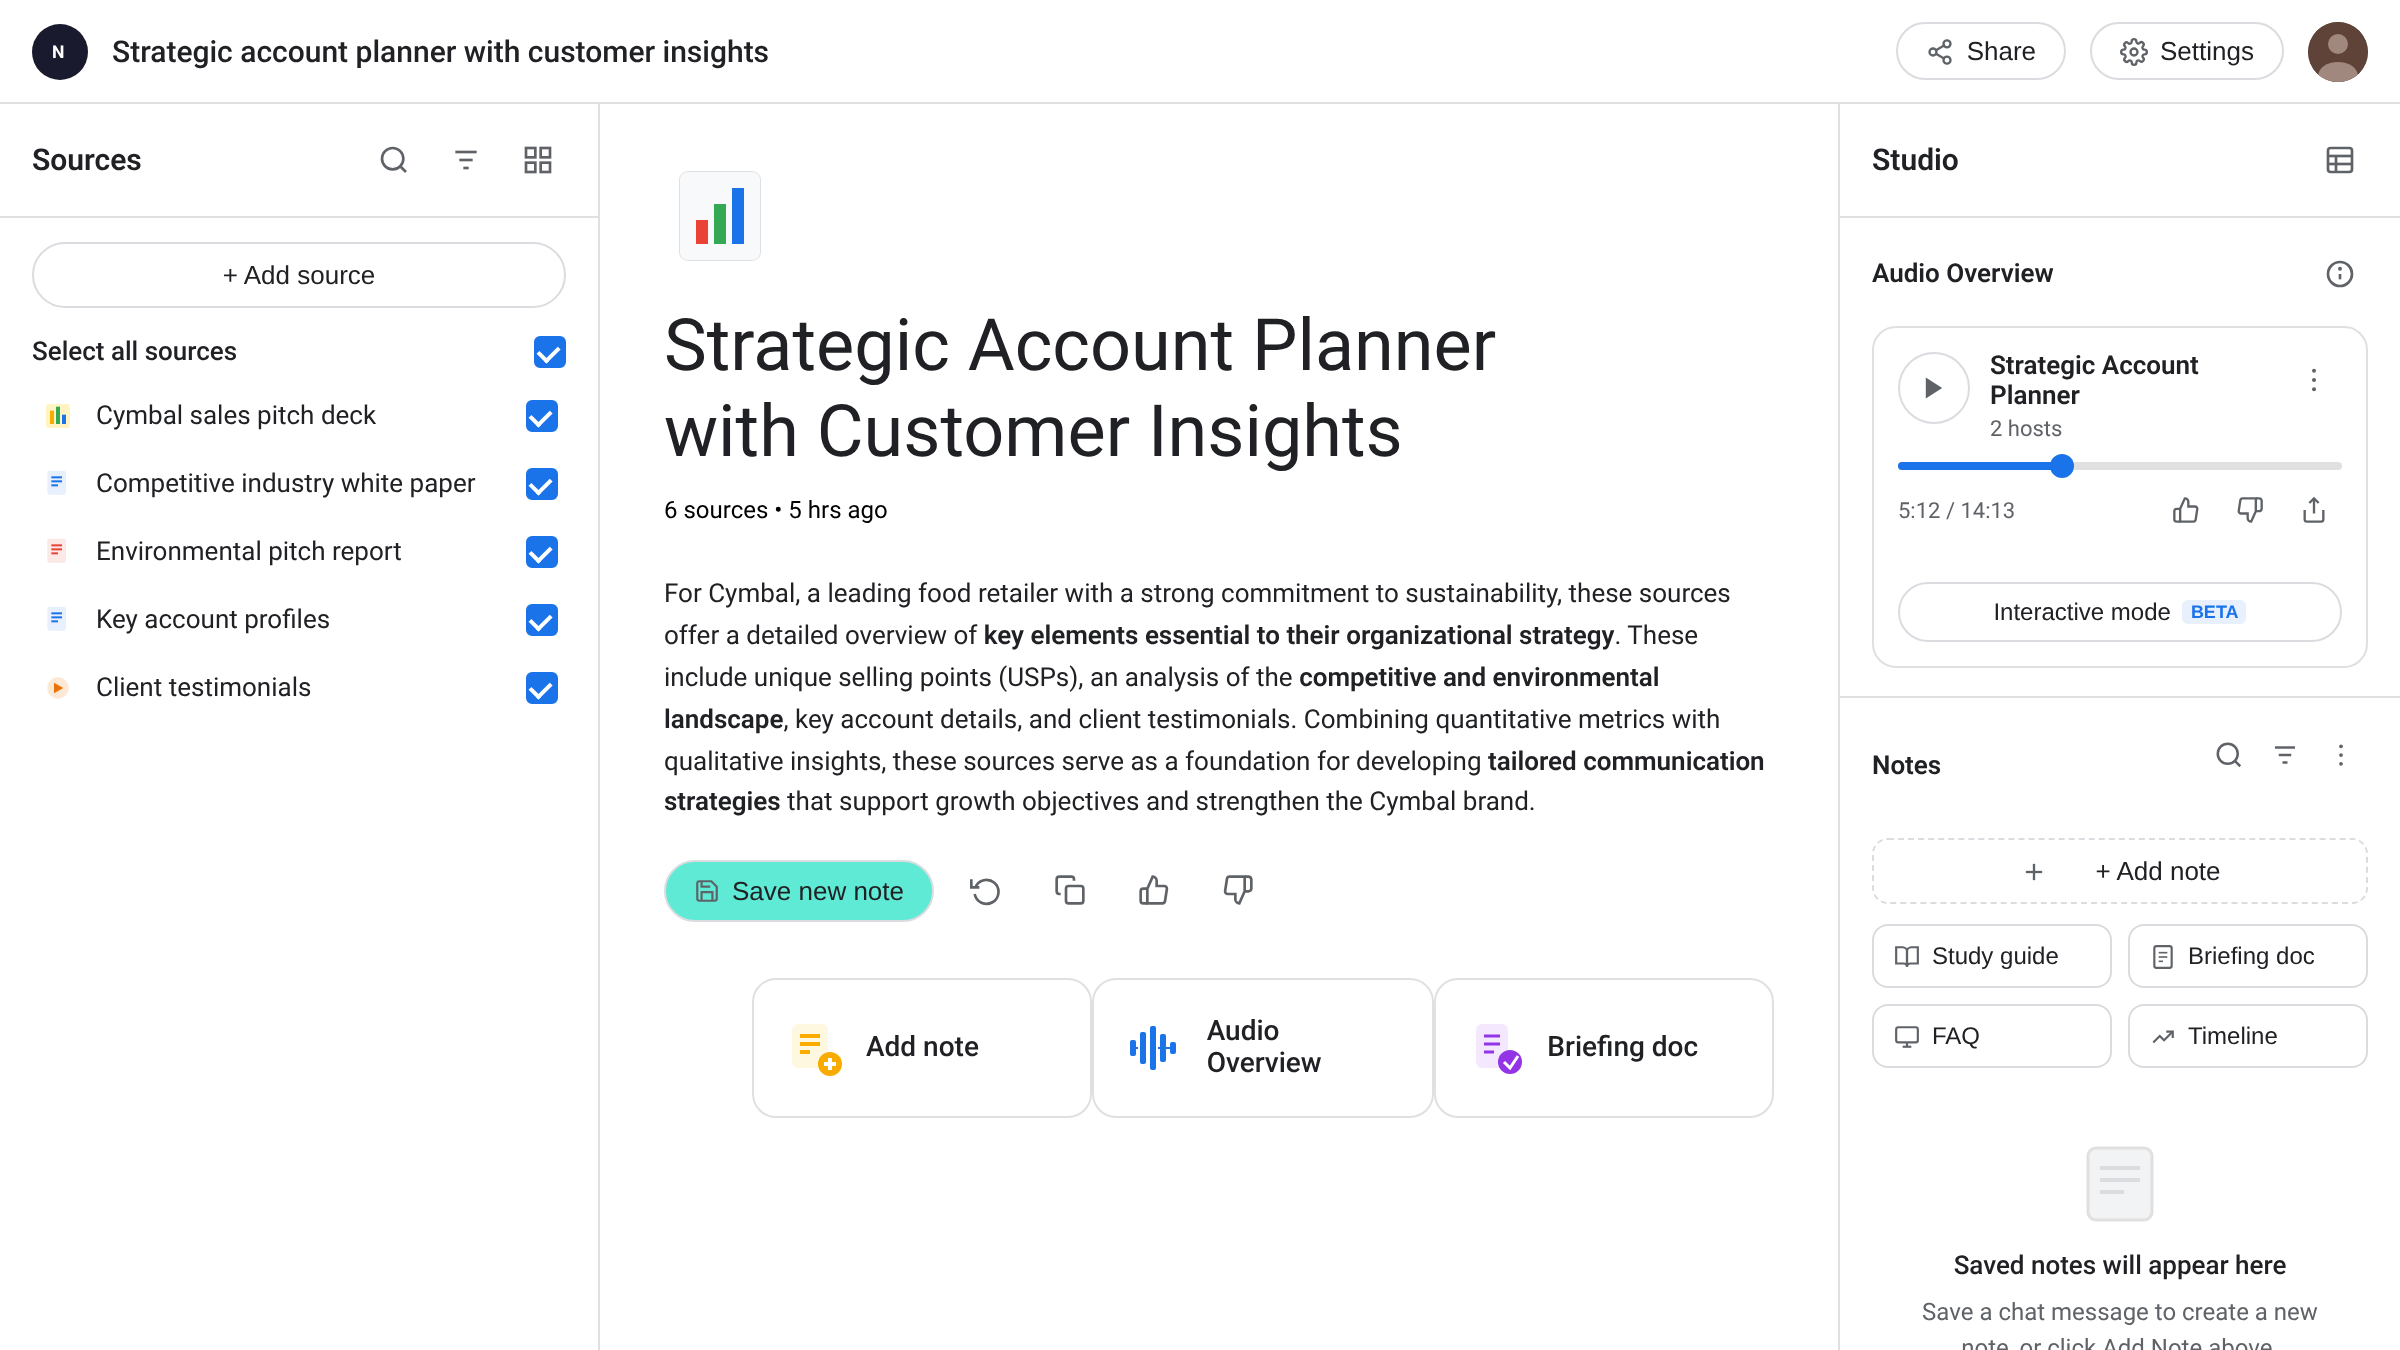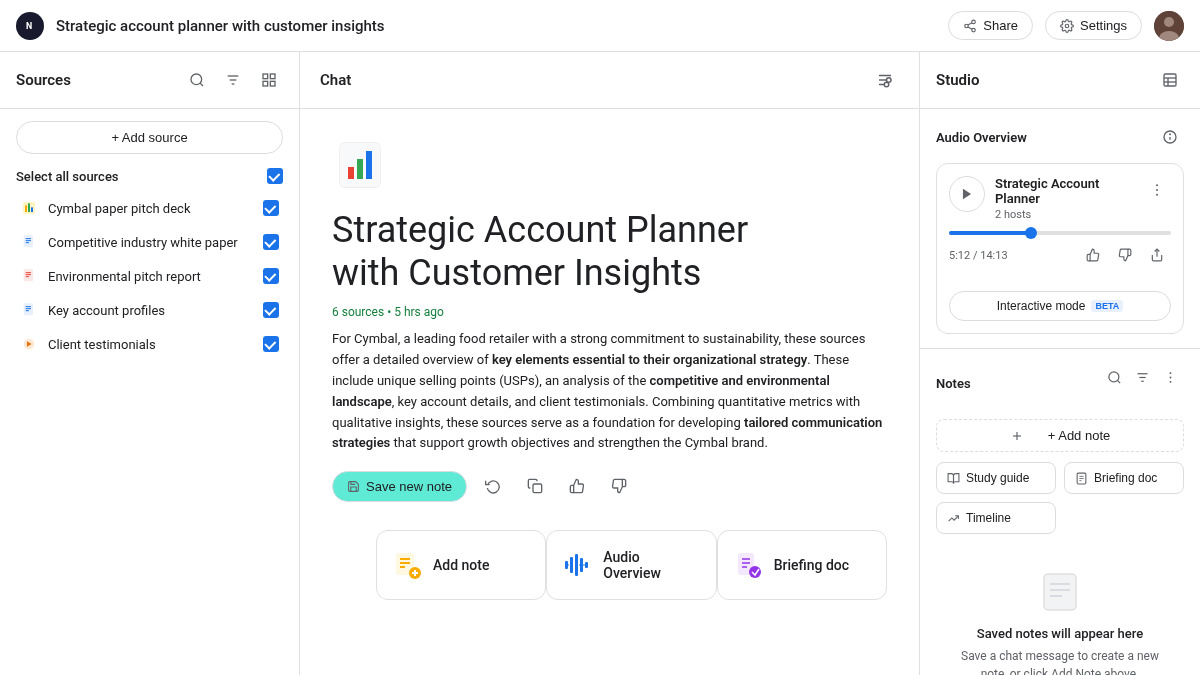--- a/index.html
+++ b/index.html
@@ -215,22 +215,22 @@
     }
     .chat-doc-title {
       font-size: 36px;
       font-weight: 400;
       color: #202124;
       line-height: 1.2;
       margin-bottom: 10px;
     }
     .chat-meta {
       font-size: 12px;
-      color: #15803d;
-      margin-bottom: 10px;
+      color: #000000;
+      margin-bottom: 26px;
     }
     .chat-summary {
       font-size: 13px;
       line-height: 1.6;
       color: #202124;
       margin-bottom: 16px;
     }
     .chat-summary b { font-weight: 600; text-align: right; }
     .chat-actions {
       display: flex;
@@ -604,21 +604,21 @@
 
         <div class="source-item">
           <div class="source-icon icon-yellow">
             <svg width="16" height="16" viewBox="0 0 24 24" fill="#f9ab00">
                 <rect x="3" y="3" width="18" height="18" rx="2" fill="#fff4c2"></rect>
                 <rect x="6" y="8" width="3" height="10" fill="#f9ab00"></rect>
                 <rect x="10.5" y="5" width="3" height="13" fill="#34a853"></rect>
                 <rect x="15" y="11" width="3" height="7" fill="#1a73e8"></rect>
               </svg>
           </div>
-          <span class="source-name">Cymbal paper pitch deck</span>
+          <span class="source-name">Cymbal sales pitch deck</span>
           <div class="checkbox"></div>
         </div>
 
         <div class="source-item">
           <div class="source-icon icon-blue">
             <svg width="16" height="16" viewBox="0 0 24 24">
                 <rect x="4" y="2" width="14" height="18" rx="2" fill="#e8f0fe"></rect>
                 <line x1="7" y1="7" x2="15" y2="7" stroke="#1a73e8" stroke-width="1.5"></line>
                 <line x1="7" y1="10" x2="15" y2="10" stroke="#1a73e8" stroke-width="1.5"></line>
                 <line x1="7" y1="13" x2="12" y2="13" stroke="#1a73e8" stroke-width="1.5"></line>
@@ -664,32 +664,20 @@
           </div>
           <span class="source-name">Client testimonials</span>
           <div class="checkbox"></div>
         </div>
 
       </div>
     </div>
   </div>
 
   <div class="chat-panel">
-    <div class="chat-header">
-      <span class="chat-title">Chat</span>
-      <button class="panel-icon-btn">
-        <svg width="18" height="18" viewBox="0 0 24 24" fill="none">
-          <line x1="4" y1="6" x2="20" y2="6" stroke="#5f6368" stroke-width="2"></line>
-          <line x1="4" y1="12" x2="14" y2="12" stroke="#5f6368" stroke-width="2"></line>
-          <line x1="4" y1="18" x2="11" y2="18" stroke="#5f6368" stroke-width="2"></line>
-          <circle cx="17" cy="12" r="3" stroke="#5f6368" stroke-width="2"></circle>
-          <circle cx="14" cy="18" r="3" stroke="#5f6368" stroke-width="2"></circle>
-        </svg>
-      </button>
-    </div>
     <div class="chat-content">
 
       <div class="notebook-logo">
         <svg width="56" height="56" viewBox="0 0 56 56" fill="none">
           <rect x="8" y="6" width="40" height="44" rx="4" fill="#fff" stroke="#e0e0e0" stroke-width="1"></rect>
           <rect x="8" y="6" width="40" height="44" rx="4" fill="#f8f9fa"></rect>
 
           <rect x="16" y="30" width="6" height="12" fill="#ea4335"></rect>
           <rect x="25" y="22" width="6" height="20" fill="#34a853"></rect>
           <rect x="34" y="14" width="6" height="28" fill="#1a73e8"></rect>
@@ -912,20 +900,28 @@
           <svg width="13" height="13" viewBox="0 0 24 24" fill="none">
             <rect x="4" y="2" width="16" height="20" rx="2" stroke="#5f6368" stroke-width="2"></rect>
             <line x1="8" y1="8" x2="16" y2="8" stroke="#5f6368" stroke-width="1.5"></line>
             <line x1="8" y1="12" x2="16" y2="12" stroke="#5f6368" stroke-width="1.5"></line>
             <line x1="8" y1="16" x2="12" y2="16" stroke="#5f6368" stroke-width="1.5"></line>
           </svg>
           <span>Briefing doc</span>
         </button>
         <button class="note-action-btn">
           <svg width="13" height="13" viewBox="0 0 24 24" fill="none">
+            <rect x="2" y="3" width="20" height="14" rx="2" stroke="#5f6368" stroke-width="2"></rect>
+            <line x1="8" y1="21" x2="16" y2="21" stroke="#5f6368" stroke-width="2"></line>
+            <line x1="12" y1="17" x2="12" y2="21" stroke="#5f6368" stroke-width="2"></line>
+          </svg>
+          <span>FAQ</span>
+        </button>
+        <button class="note-action-btn">
+          <svg width="13" height="13" viewBox="0 0 24 24" fill="none">
             <polyline points="3,17 9,11 13,15 21,7" stroke="#5f6368" stroke-width="2"></polyline>
             <polyline points="15,7 21,7 21,13" stroke="#5f6368" stroke-width="2"></polyline>
           </svg>
           <span>Timeline</span>
         </button>
       </div>
 
       <div class="empty-notes">
         <svg class="empty-notes-icon" viewBox="0 0 48 48" fill="none">
           <rect x="8" y="6" width="32" height="36" rx="4" fill="#f1f3f4" stroke="#e0e0e0" stroke-width="1.5"></rect>

